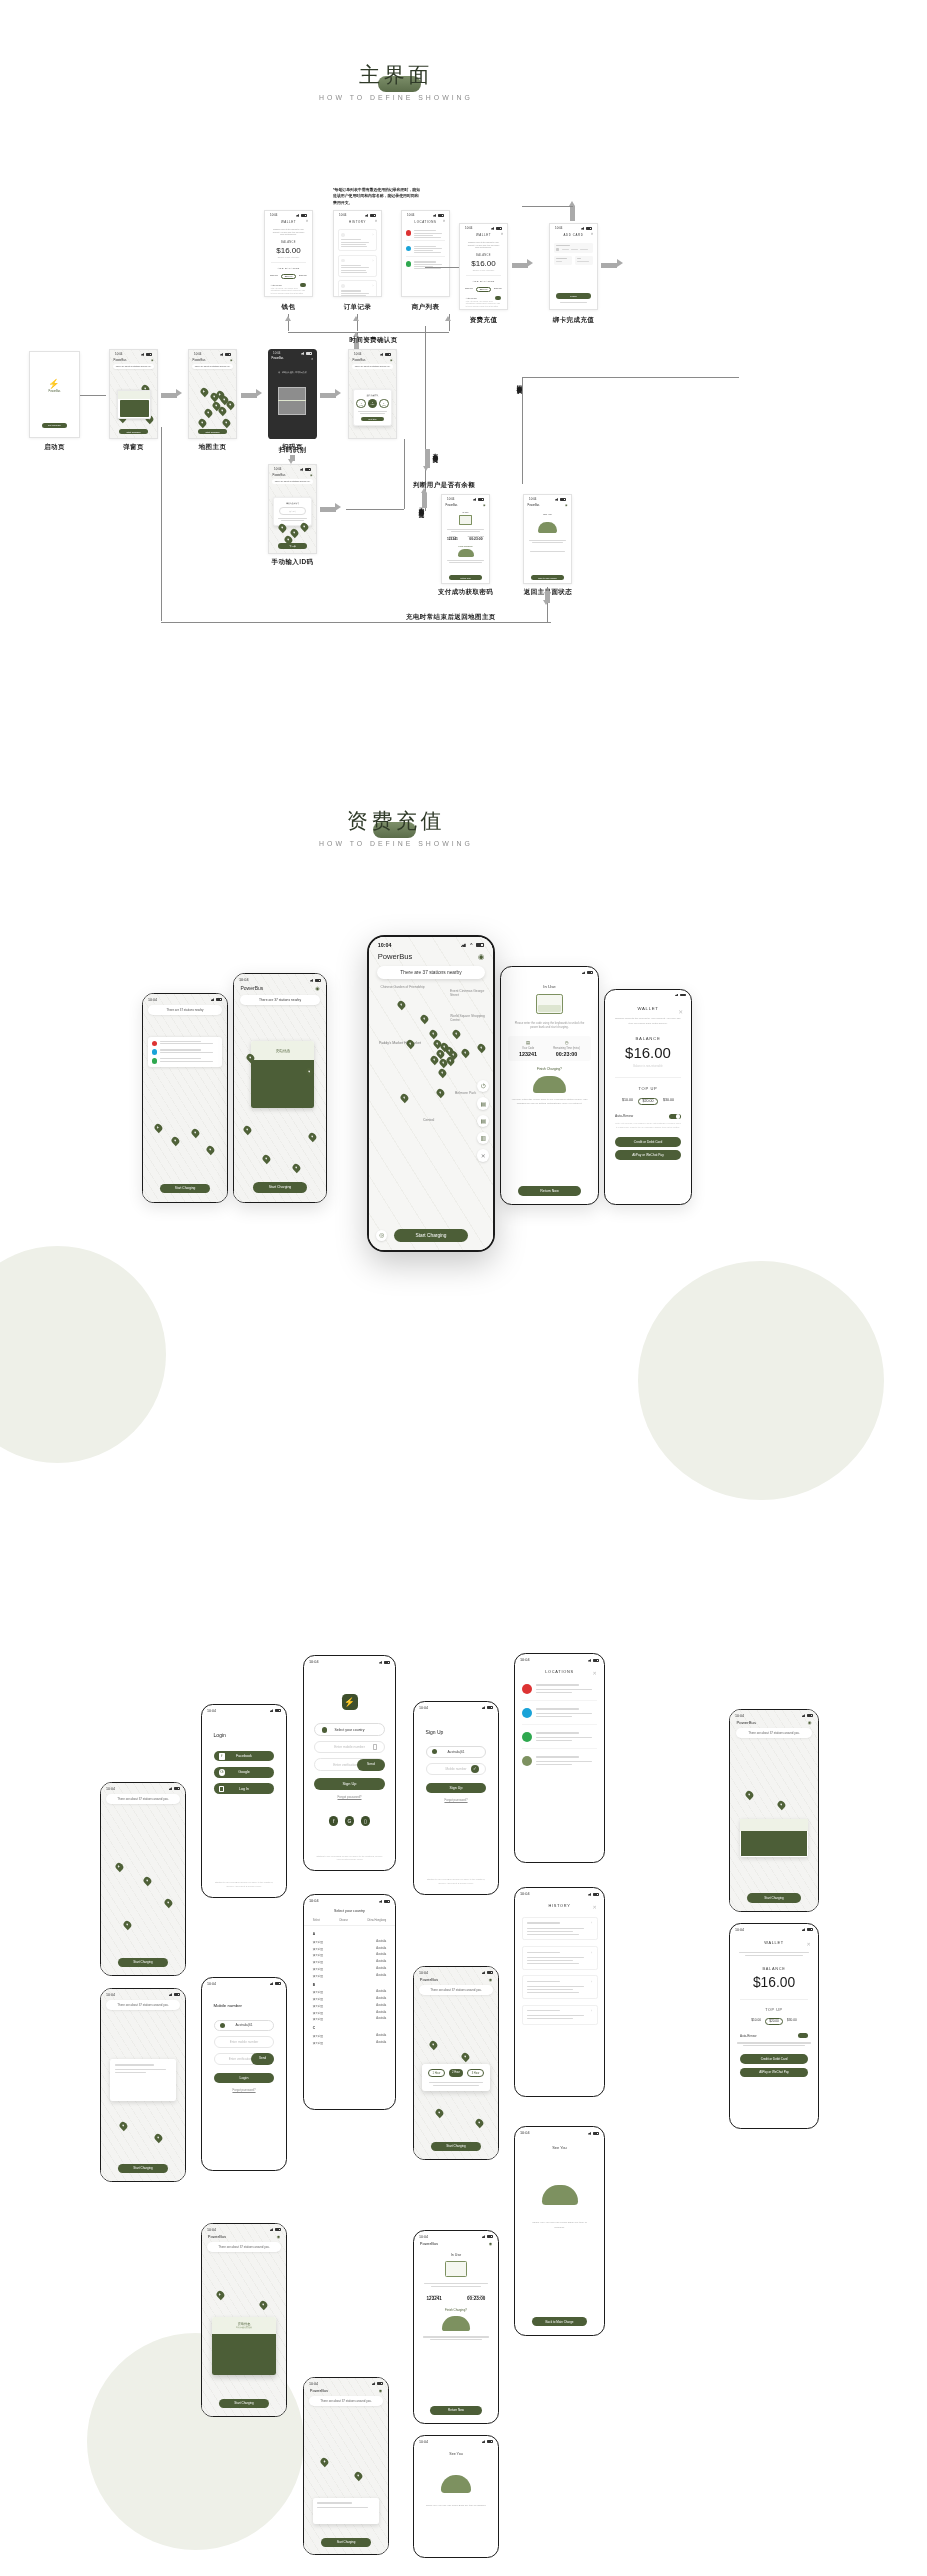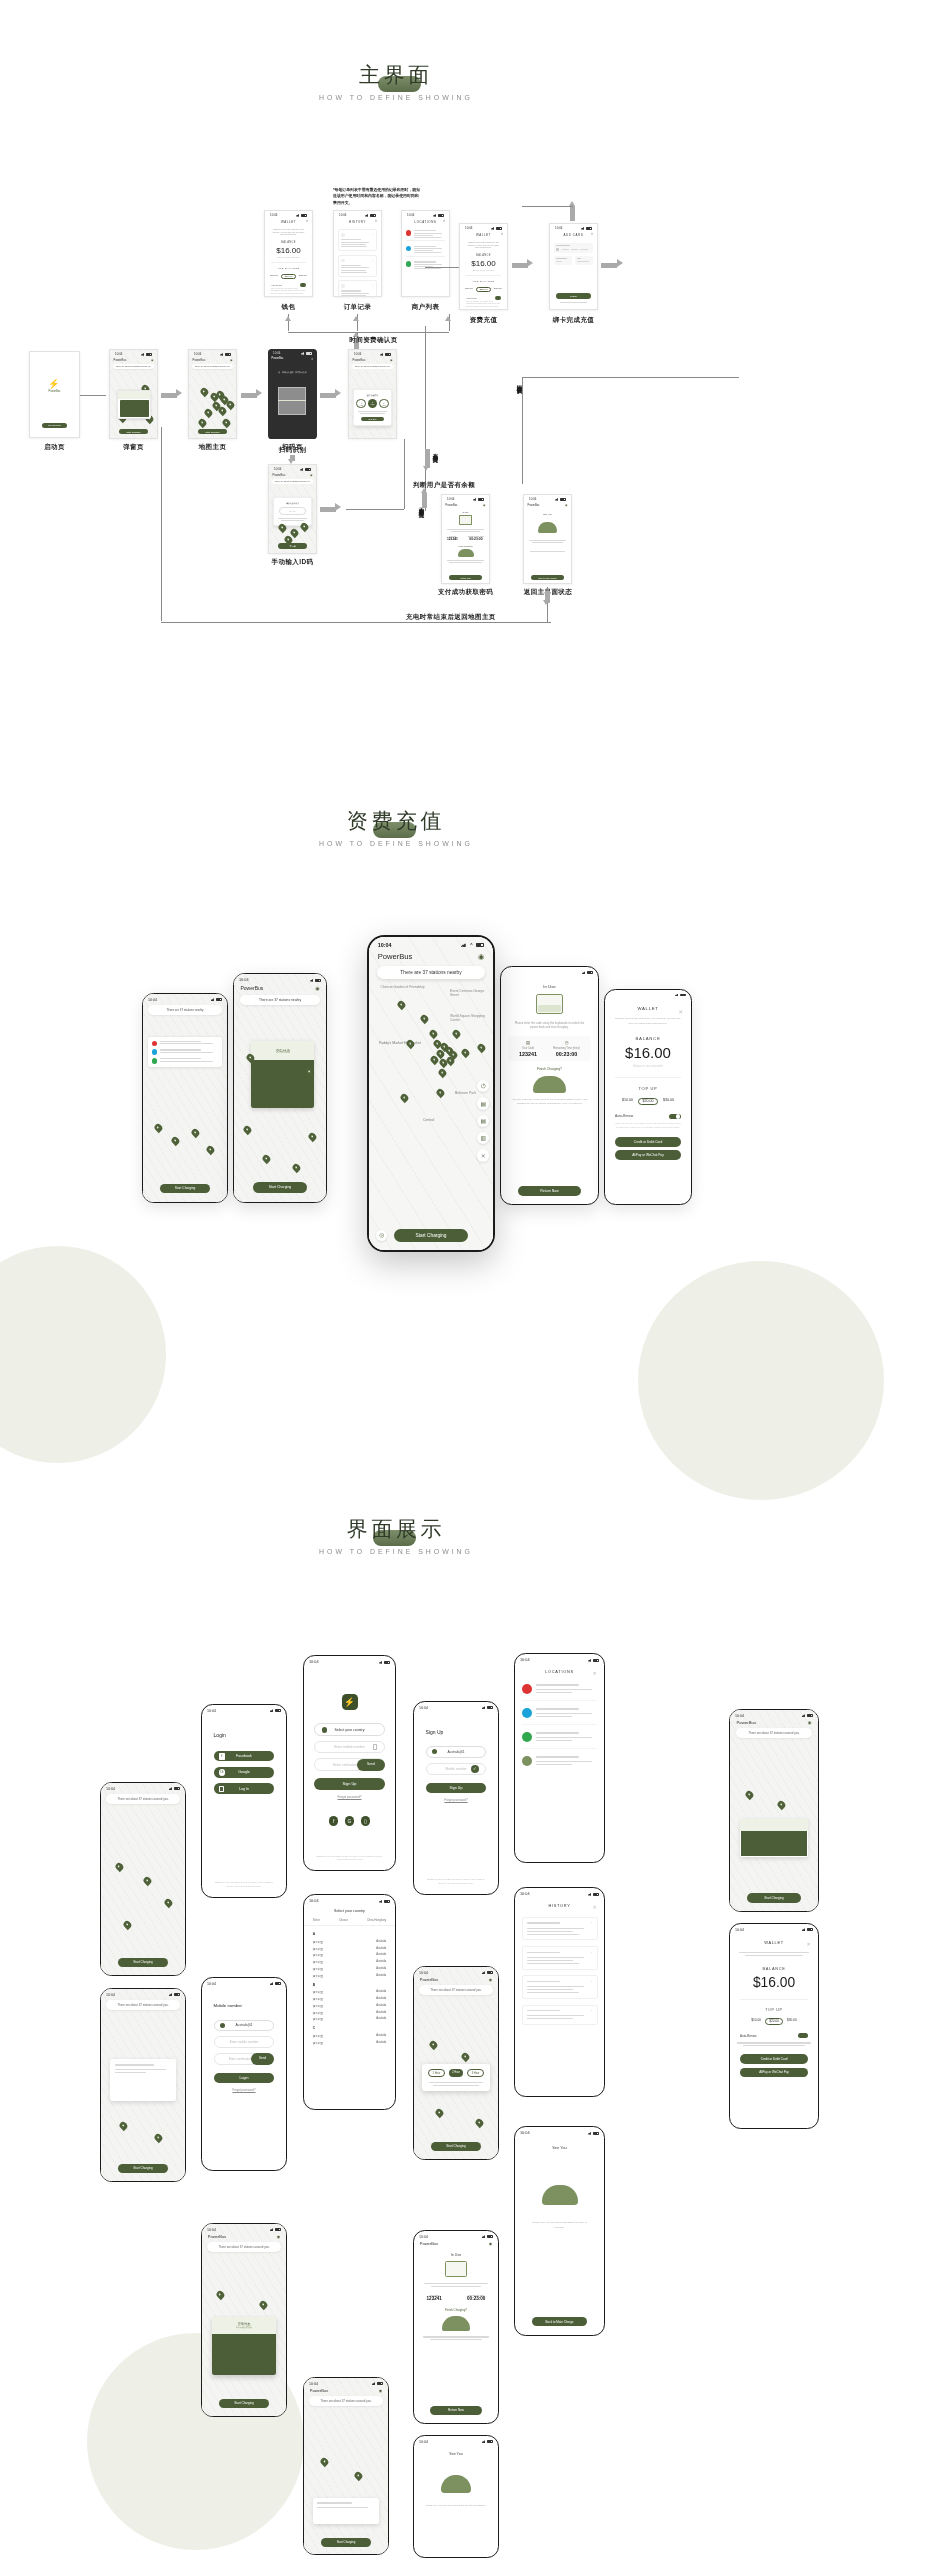--- a/index.html
+++ b/index.html
@@ -715,27 +715,20 @@
         <span style="width:11.6px;height:5.8px;border-radius:3.6px;background:#4c5e37;position:relative;">
             <span style="position:absolute;right:0.7px;top:0.7px;width:4.3px;height:4.3px;border-radius:50%;background:#fff;"></span>
           </span>
       </div>
       <div style="font-size:2.2px;line-height:1.7;color:#c5c5c5;padding:2.9px 10px 0;text-align:center;">With Auto-Reload, your balance will be automatically reloaded when it reaches $0. Wish to top up manually? Simply turn off the button.</div>
       <div class="gbtn" style="margin:7.2px 10px 0;padding:2.9px 0;font-size:3.2px;">Credit or Debit Card</div>
       <div class="gbtn" style="margin:3.6px 10px 0;padding:2.9px 0;font-size:3.2px;">AliPay or WeChat Pay</div>
     </div>
   </div>
 
-  <div class="sec-header" style="top:1518px;">
-    <div class="sec-title">
-      <span class="hl"></span>
-      <span>界面展示</span>
-    </div>
-    <div class="sec-sub">HOW TO DEFINE SHOWING</div>
-  </div>
 
   <div style="position:absolute;left:0;top:1623px;width:928px;height:935px;z-index:2;">
 
     <div class="phone ph-round" style="left:100px;top:159px;width:86px;height:194px;">
       <div class="map"></div>
       <div class="status" style="position:relative;font-size:3.6px;padding-top:3.6px;">
           <span>10:04</span>
           <span class="r">
             <span class="bars"></span>
             <span class="batt"></span>

